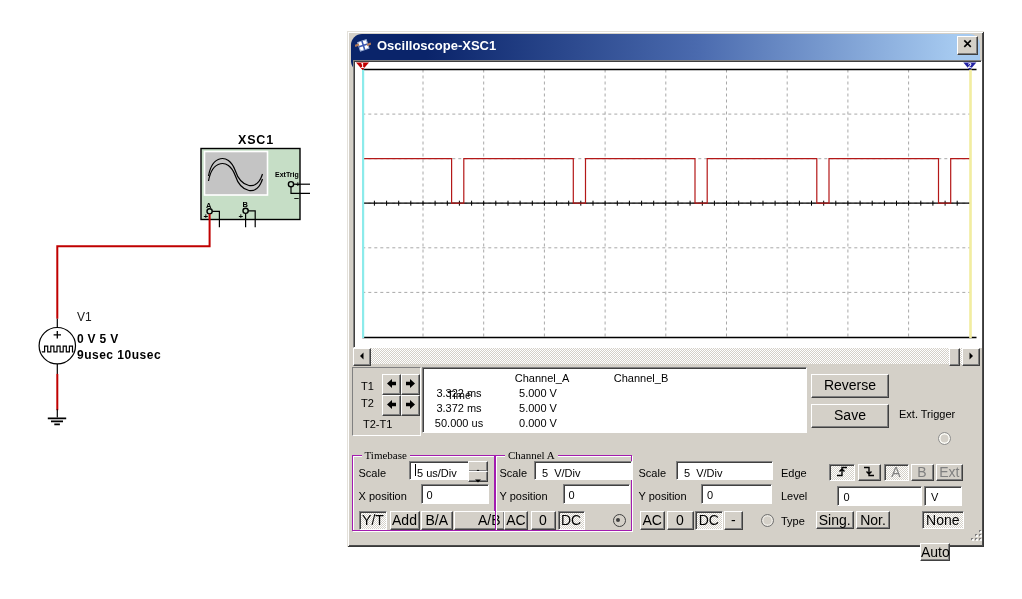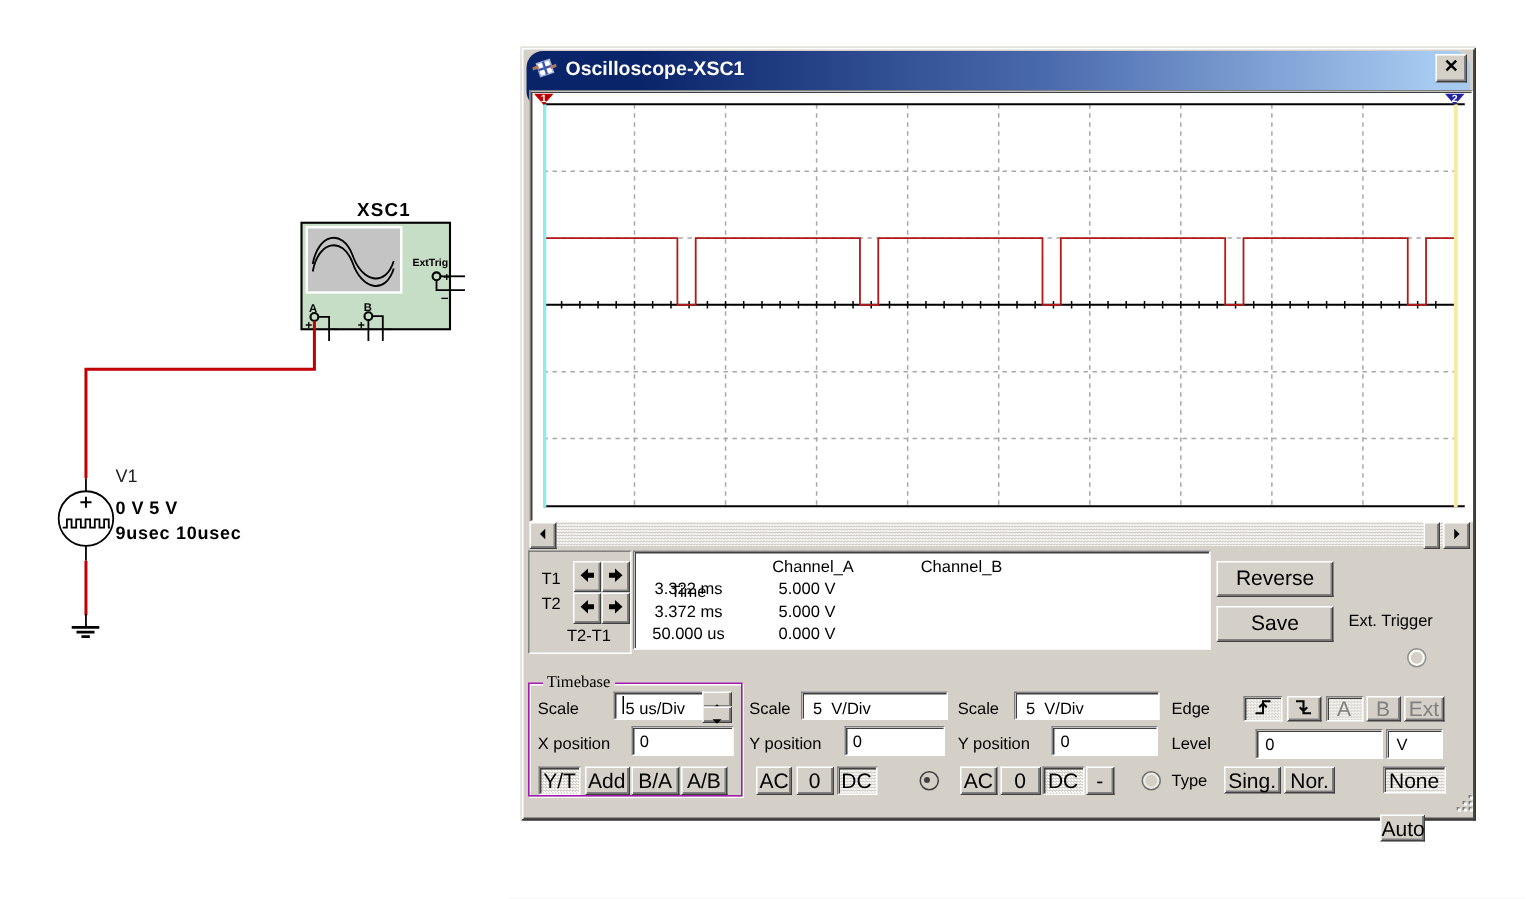--- a/index.html
+++ b/index.html
@@ -115,21 +115,21 @@
           </svg></div>
     <div class="btn" style="right:0;top:0;width:16px;height:16px;"><svg width="14" height="14" viewBox="0 0 14 14">
             <path d="M5.5 3.5 L9 7 L5.5 10.5 Z" fill="#000"></path>
           </svg></div>
     <div class="btn" style="left:596px;top:0;width:9px;height:16px;"></div>
   </div>
 
   <div style="position:absolute;left:5px;top:336px;width:67px;height:67px;border:1px solid;border-color:#808080 #fff #fff #808080;"></div>
   <span class="lbl" style="left:14px;top:349px;">T1</span>
   <span class="lbl" style="left:14px;top:366px;">T2</span>
-  <span class="lbl" style="left:31px;top:387px;">T2-T1</span>
+  <span class="lbl" style="left:16px;top:387px;">T2-T1</span>
   <div class="btn" style="left:35px;top:343px;width:17px;height:19px;"><svg width="15" height="17" viewBox="0 0 15 17">
           <path d="M3 8.5 L8 4 V6.8 H12 V10.2 H8 V13 Z" fill="#000"></path>
         </svg></div>
   <div class="btn" style="left:53.5px;top:343px;width:17px;height:19px;"><svg width="15" height="17" viewBox="0 0 15 17">
           <path d="M12 8.5 L7 4 V6.8 H3 V10.2 H7 V13 Z" fill="#000"></path>
         </svg></div>
   <div class="btn" style="left:35px;top:364px;width:17px;height:19px;"><svg width="15" height="17" viewBox="0 0 15 17">
           <path d="M3 8.5 L8 4 V6.8 H12 V10.2 H8 V13 Z" fill="#000"></path>
         </svg></div>
   <div class="btn" style="left:53.5px;top:364px;width:17px;height:19px;"><svg width="15" height="17" viewBox="0 0 15 17">
@@ -164,22 +164,25 @@
           <path d="M8 2.5 L11 5.5 H5 Z" fill="#000"></path>
         </svg></div>
   <div class="btn" style="left:120.5px;top:439.5px;width:18px;height:9px;"><svg width="16" height="8" viewBox="0 0 16 8">
           <path d="M8 5.5 L11 2.5 H5 Z" fill="#000"></path>
         </svg></div>
   <span class="lbl" style="left:11.5px;top:459px;">X position</span>
   <div class="inp" style="left:73.5px;top:453px;width:66px;height:18px;"><span style="top:2px;left:5px;">0</span></div>
   <div class="btn pressed" style="left:12px;top:480px;width:26px;height:16.5px;line-height:16px;">Y/T</div>
   <div class="btn" style="left:42.5px;top:480px;width:28px;height:16.5px;line-height:16px;">Add</div>
   <div class="btn" style="left:74px;top:480px;width:29.5px;height:16.5px;line-height:16px;">B/A</div>
-  <div class="btn" style="left:107px;top:480px;width:28.5px;height:16.5px;line-height:16px;">A/B</div>
-
+  <div class="btn" style="left:107px;top:480px;width:28.5px;height:16.5px;line-height:16px;padding-left:20px;">A/B</div>
+
+  <div class="grp" style="left:148px;top:424px;width:135px;height:74px;">
+        <b>Channel A</b>
+      </div>
   <span class="lbl" style="left:152.5px;top:436px;">Scale</span>
   <div class="inp" style="left:187px;top:429.5px;width:96px;height:17px;"><span>5  V/Div</span></div>
   <span class="lbl" style="left:152.5px;top:459px;">Y position</span>
   <div class="inp" style="left:215.5px;top:453px;width:65.5px;height:18px;"><span style="top:2px;left:5px;">0</span></div>
   <div class="btn" style="left:157px;top:480px;width:22px;height:16.5px;line-height:16px;">AC</div>
   <div class="btn" style="left:183.5px;top:480px;width:23px;height:16.5px;line-height:16px;">0</div>
   <div class="btn pressed" style="left:210.5px;top:480px;width:25px;height:16.5px;line-height:16px;">DC</div>
   <div style="position:absolute;left:265.5px;top:483px;width:11px;height:11px;border-radius:50%;
               border:1.5px solid #404040;">
         <div style="position:absolute;left:2.5px;top:2.5px;width:4px;height:4px;border-radius:50%;background:#404040;"></div>

